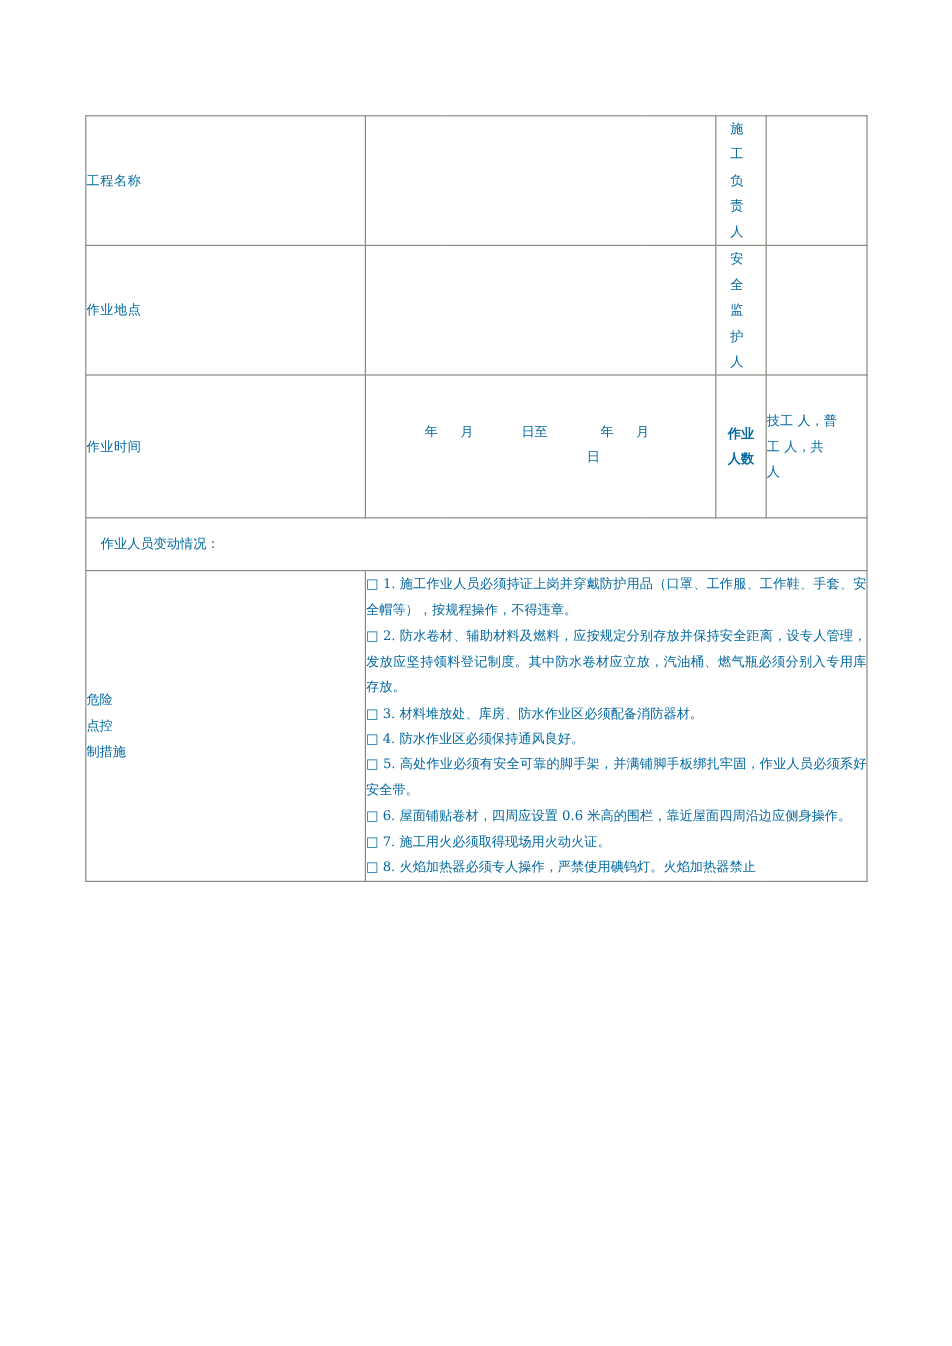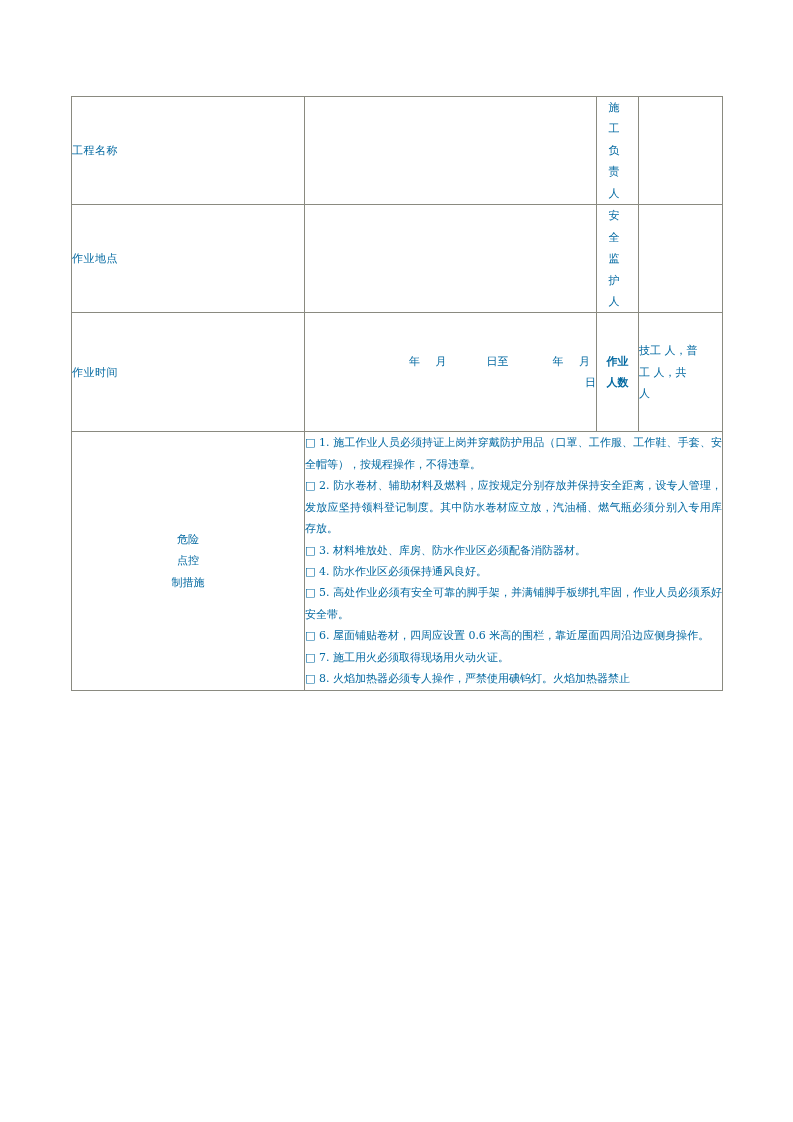--- a/index.html
+++ b/index.html
@@ -64,21 +64,22 @@
     letter-spacing: 7px;
     display: inline-block;
   }
 
   .blank-cell { background: #fff; }
 
   .date-cell {
     padding: 10px 14px 10px 30px;
     font-size: 16px;
     line-height: 2.2;
-    text-align: right;
+    text-align: center;
+    font-family: Liberation Mono, monospace;
   }
   .date-cell .d1 { letter-spacing: 6px; }
   .date-cell .gap-sm { display: inline-block; width: 34px; }
   .date-cell .gap-md { display: inline-block; width: 44px; }
   .date-cell .line2 { display: block; padding-left: 88px; }
 
   .count-label {
     text-align: center;
     font-size: 15.5px;
     line-height: 2.1;
@@ -97,21 +98,21 @@
   
   .note-row {
     font-size: 16px;
     text-align: left;
     padding: 8px 4px 8px 4px;
   }
   .note-row.indent { padding-left: 12px; }
 
   
   .measure-label {
-    text-align: center;
+    text-align: left;
     font-size: 15.5px;
     line-height: 2.5;
     vertical-align: middle;
     padding: 4px 2px;
   }
   .measure-label span { display: block; }
 
   .measure-body {
     padding: 7px 2px 7px 12px;
     font-size: 15.5px;
@@ -177,20 +178,23 @@
         <span>人数</span>
       </td>
       <td class="count-value" colspan="2">
         <span>技工      人，普</span>
         <span>工      人，共</span>
         <span>人</span>
       </td>
     </tr>
 
 
+    <tr>
+      <td class="note-row indent" colspan="6" style="height:43px">作业人员变动情况：</td>
+    </tr>
 
     <tr>
       <td class="measure-label" style="width:101px">
         <span>危险</span>
         <span>点控</span>
         <span>制措施</span>
       </td>
       <td class="measure-body" colspan="5">
         <p>□  1. 施工作业人员必须持证上岗并穿戴防护用品（口罩、工作服、工作鞋、手套、安全帽等），按规程操作，不得违章。</p>
         <p>□ 2. 防水卷材、辅助材料及燃料，应按规定分别存放并保持安全距离，设专人管理，发放应坚持领料登记制度。其中防水卷材应立放，汽油桶、燃气瓶必须分别入专用库存放。</p>

